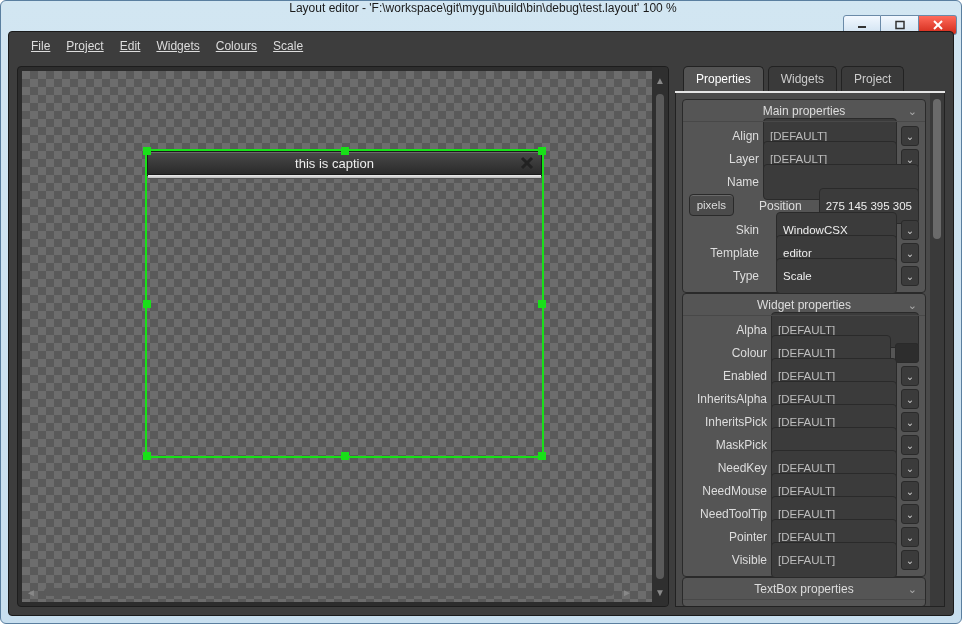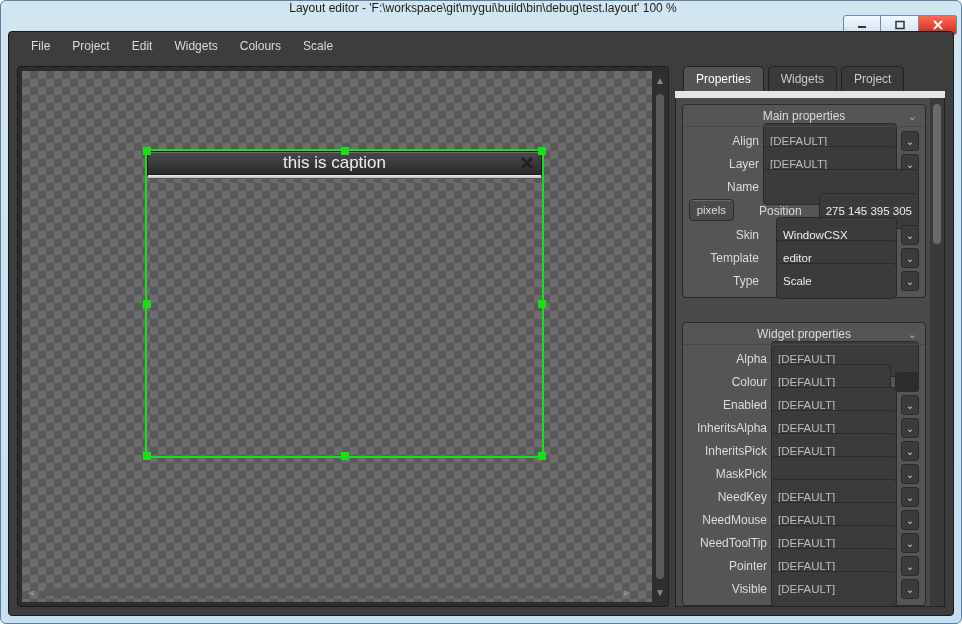--- a/index.html
+++ b/index.html
@@ -36,22 +36,23 @@
   .wctl svg { width: 12px; height: 10px; }
 
   
   .app {
     margin: 0 7px 7px 7px; flex: 1;
     background: #3d3d3d; border: 1px solid #1a1a1a; border-radius: 4px;
     display: flex; flex-direction: column; color: #ddd; font-size: 12px;
     overflow: hidden;
   }
   .menubar {
-    height: 28px; display: flex; align-items: center; gap: 6px;
+    height: 28px; display: flex; align-items: center; 
     padding: 8px 14px;
+    text-decoration: underline;
   }
   .menubar span { padding: 4px 8px; cursor: default; border-radius: 3px; }
 
   .workspace { flex: 1; display: flex; overflow: hidden; padding: 6px 8px 8px 8px; gap: 6px; }
 
   
   .canvas-wrap {
     flex: 1; display: flex; position: relative;
     border: 1px solid #1d1d1d; border-radius: 4px;
     overflow: hidden; background: #2d2d2d;
@@ -97,51 +98,51 @@
   .widget-window {
     position: absolute; inset: 0;
     display: flex; flex-direction: column;
   }
   .widget-titlebar {
     height: 24px; border: 1px solid #1a1a1a; border-radius: 4px 4px 0 0;
     background: linear-gradient(#4a4a4a, #2a2a2a);
     display: flex; align-items: center; padding: 0 4px;
     box-shadow: inset 0 1px 0 #6a6a6a;
   }
-  .widget-caption { flex: 1; text-align: center; color: #eee; font-size: 17px; }
+  .widget-caption { flex: 1; text-align: center; color: #eee; font-size: 13px; }
   .widget-close {
     width: 20px; height: 18px; display: flex; align-items: center; justify-content: center;
     color: #222; font-weight: bold;
   }
   .widget-close svg { width:14px; height:14px; }
   .widget-body {
     flex: 1; background: #464646; border: 1px solid #1a1a1a; border-top: none;
   }
   .widget-titlebar::after{
     content:""; position:absolute; left:1px; right:1px; top:24px; height:3px;
     background:linear-gradient(#eee,#bbb); border-bottom:1px solid #555;
   }
   .widget-window{position:relative;}
 
   
   .side {
     width: 270px; display: flex; flex-direction: column; gap: 0;
     min-width: 270px;
   }
-  .tabs { display: flex; gap: 4px; border-bottom: 7px solid #e5e5e5; padding-left: 8px; }
+  .tabs { display: flex; gap: 4px; border-bottom: 2px solid #e5e5e5; padding-left: 8px; }
   .tab {
     padding: 5px 12px; background: #3a3a3a; border: 1px solid #222; border-bottom: none;
     border-radius: 5px 5px 0 0; color: #ccc; font-size: 12px; cursor: default;
   }
   .tab.active { background: #545454; color: #fff; }
   .panel-scroll {
     flex: 1; background: #4a4a4a; border: 1px solid #222; border-top: none;
     display: flex; overflow: hidden;
   }
-  .panel-body { flex: 1; overflow: hidden; padding: 6px 4px 6px 6px; display:flex; flex-direction:column; gap:24px;}
+  .panel-body { flex: 1; overflow: hidden; padding: 6px 4px 6px 6px; display:flex; flex-direction:column; gap:0;}
   .panel-vscroll {
     width: 14px; background: #3a3a3a; position: relative;
   }
   .panel-vscroll .thumb {
     position: absolute; left: 3px; right: 3px; top: 6px; height: 140px;
     background: #6a6a6a; border-radius: 4px;
   }
 
   .section {
     background: #555; border: 1px solid #2a2a2a; border-radius: 4px;

